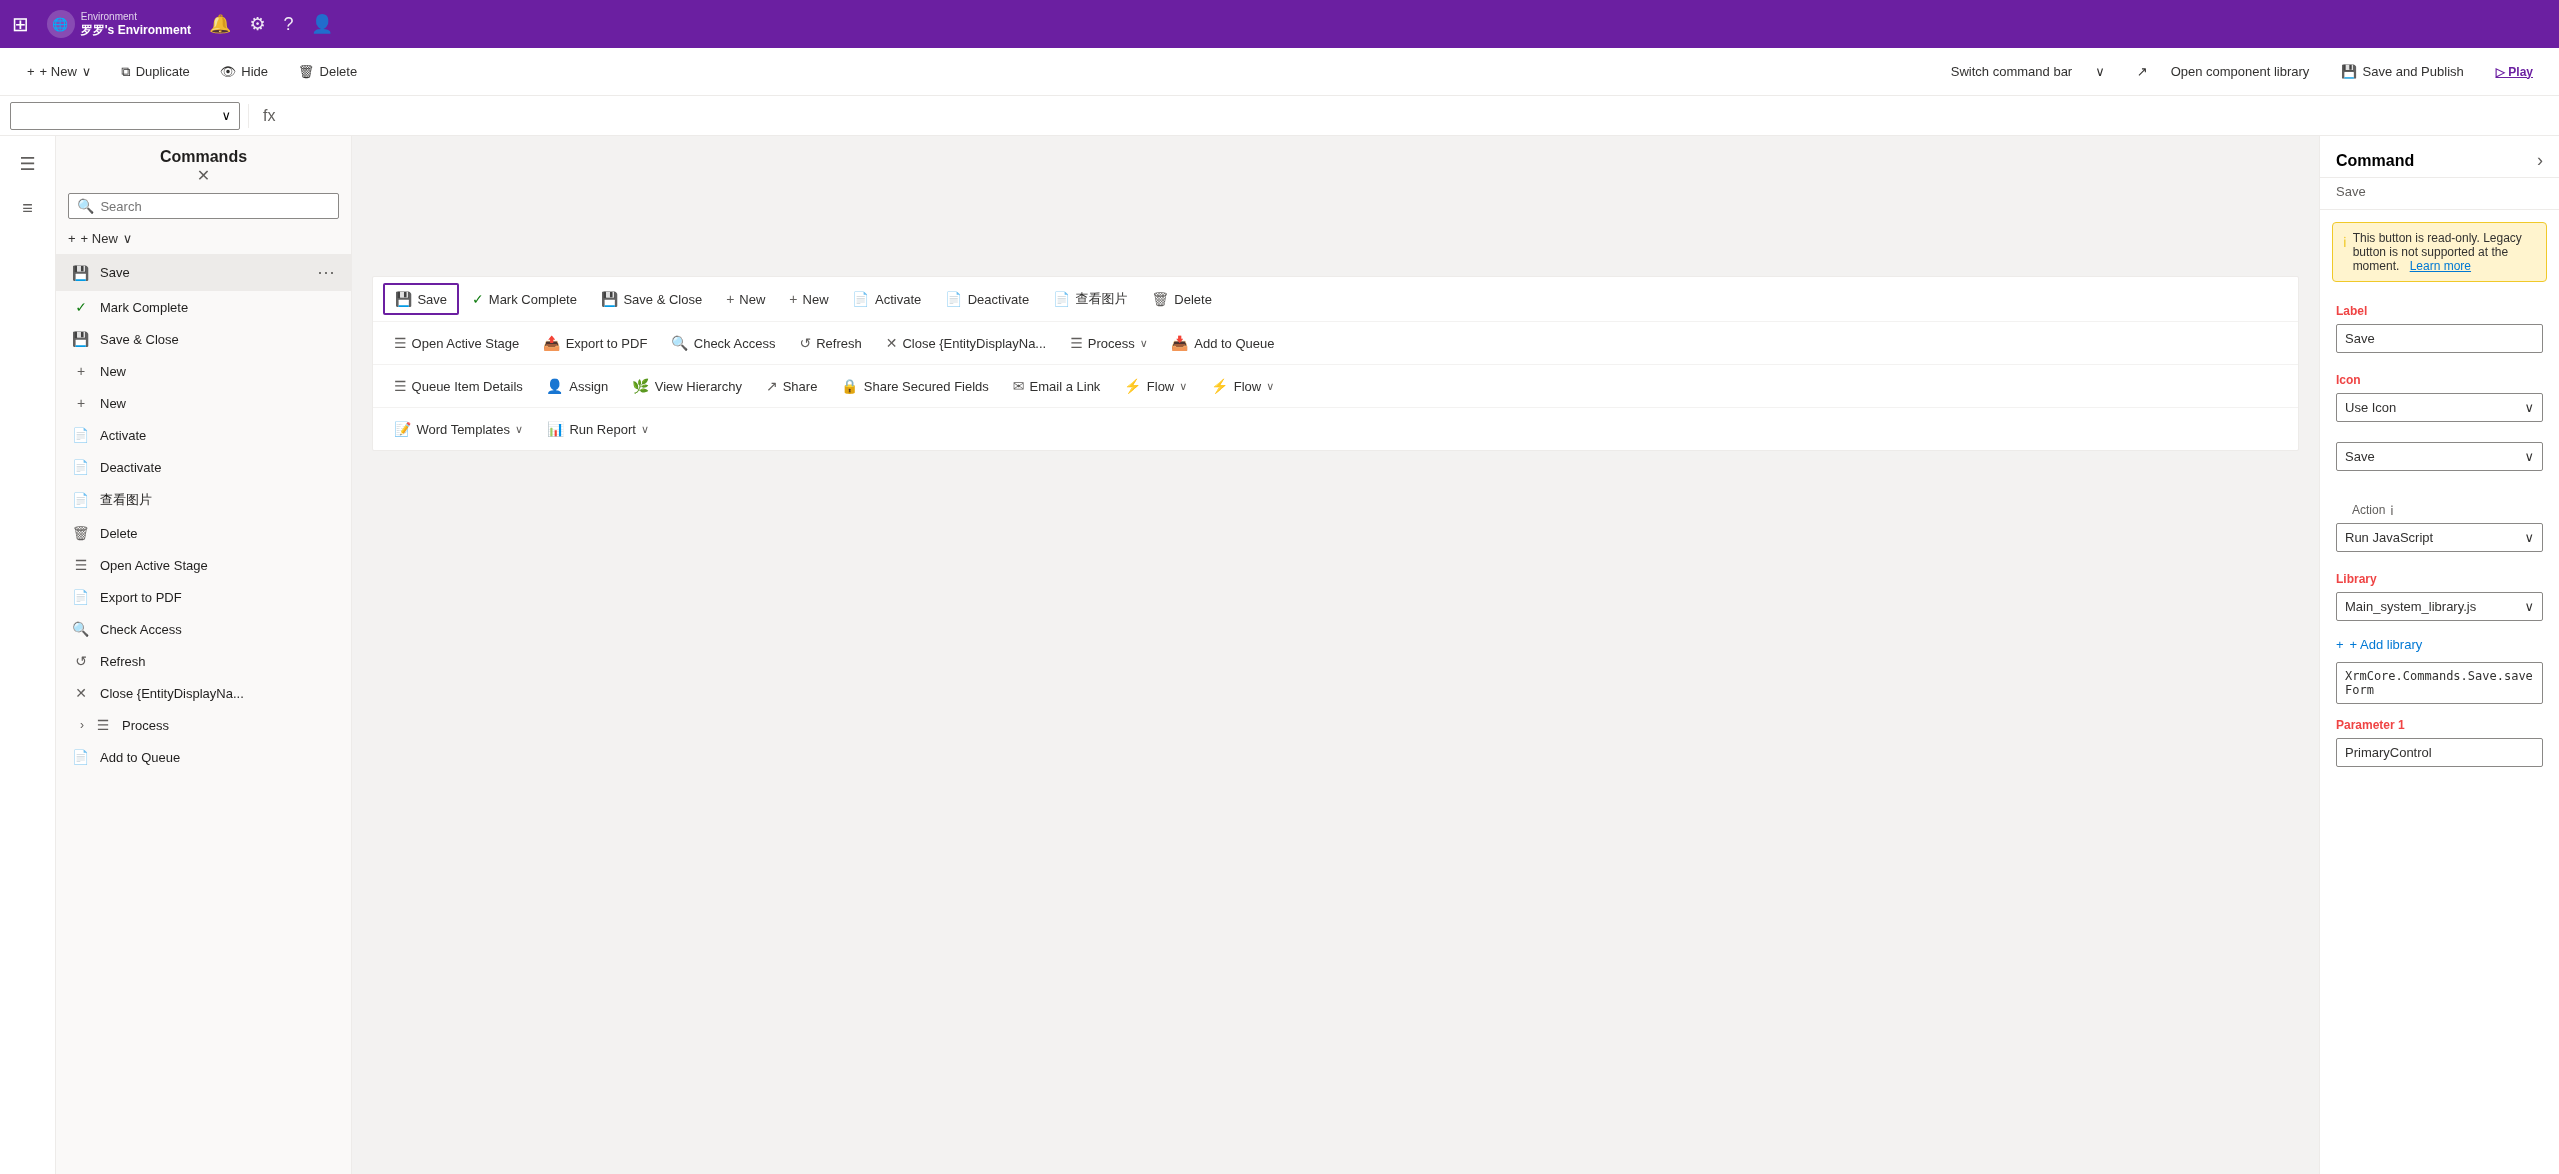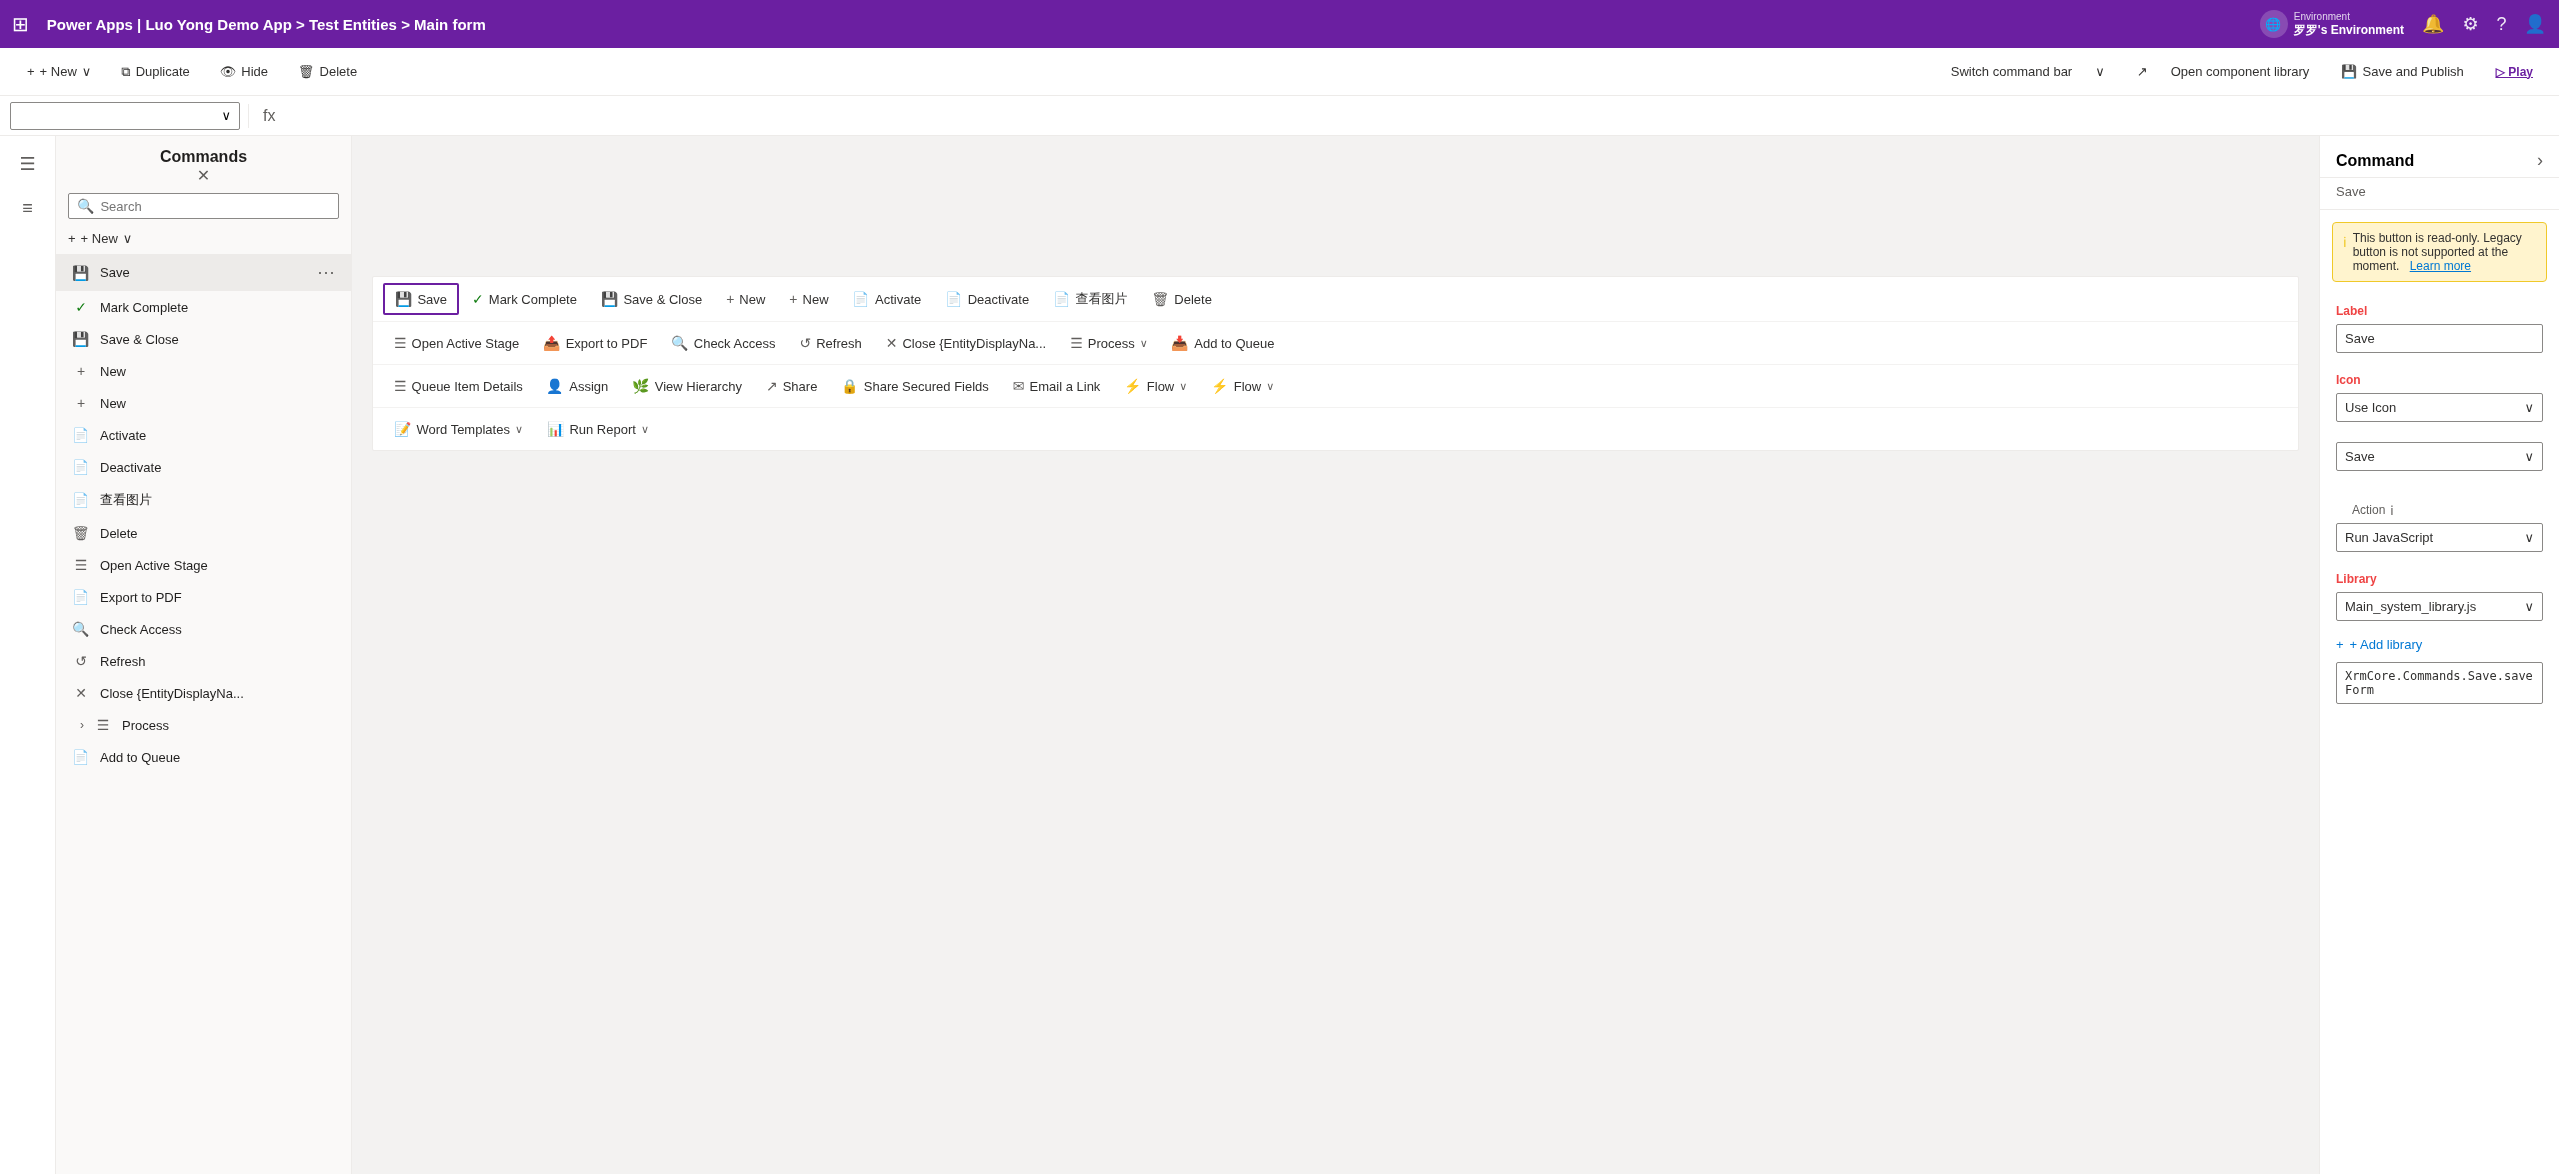--- a/index.html
+++ b/index.html
@@ -292,21 +292,20 @@
 
     
     ::-webkit-scrollbar { width: 6px; }
     ::-webkit-scrollbar-thumb { background: #c8c6c4; border-radius: 3px; }
   </style>
 </head>
 <body>
 
 <div class="topbar">
   <span class="topbar-waffle">⊞</span>
-  <span class="topbar-title">Power Apps | Luo Yong Demo App &gt; Test Entities &gt; Main form</span>
   <div class="topbar-right">
     <div class="env-badge">
       <div class="env-icon">🌐</div>
       <div style="display:flex;flex-direction:column;line-height:1.2;">
         <span style="font-size:10px;opacity:0.8;">Environment</span>
         <span style="font-size:12px;font-weight:600;">罗罗's Environment</span>
       </div>
     </div>
     <span class="topbar-icon">🔔</span>
     <span class="topbar-icon">⚙</span>
@@ -633,16 +632,20 @@
       </div>
     </div>
 
     <div class="rp-add-library">
       <span>+</span>
       <span>+ Add library</span>
     </div>
 
     <div class="rp-code-field">XrmCore.Commands.Save.saveForm</div>
 
+    <div class="rp-field">
+      <div class="rp-field-label">Parameter 1</div>
+      <div class="rp-field-text">PrimaryControl</div>
+    </div>
 
   </div>
 
 </div>
 
 </body></html>

